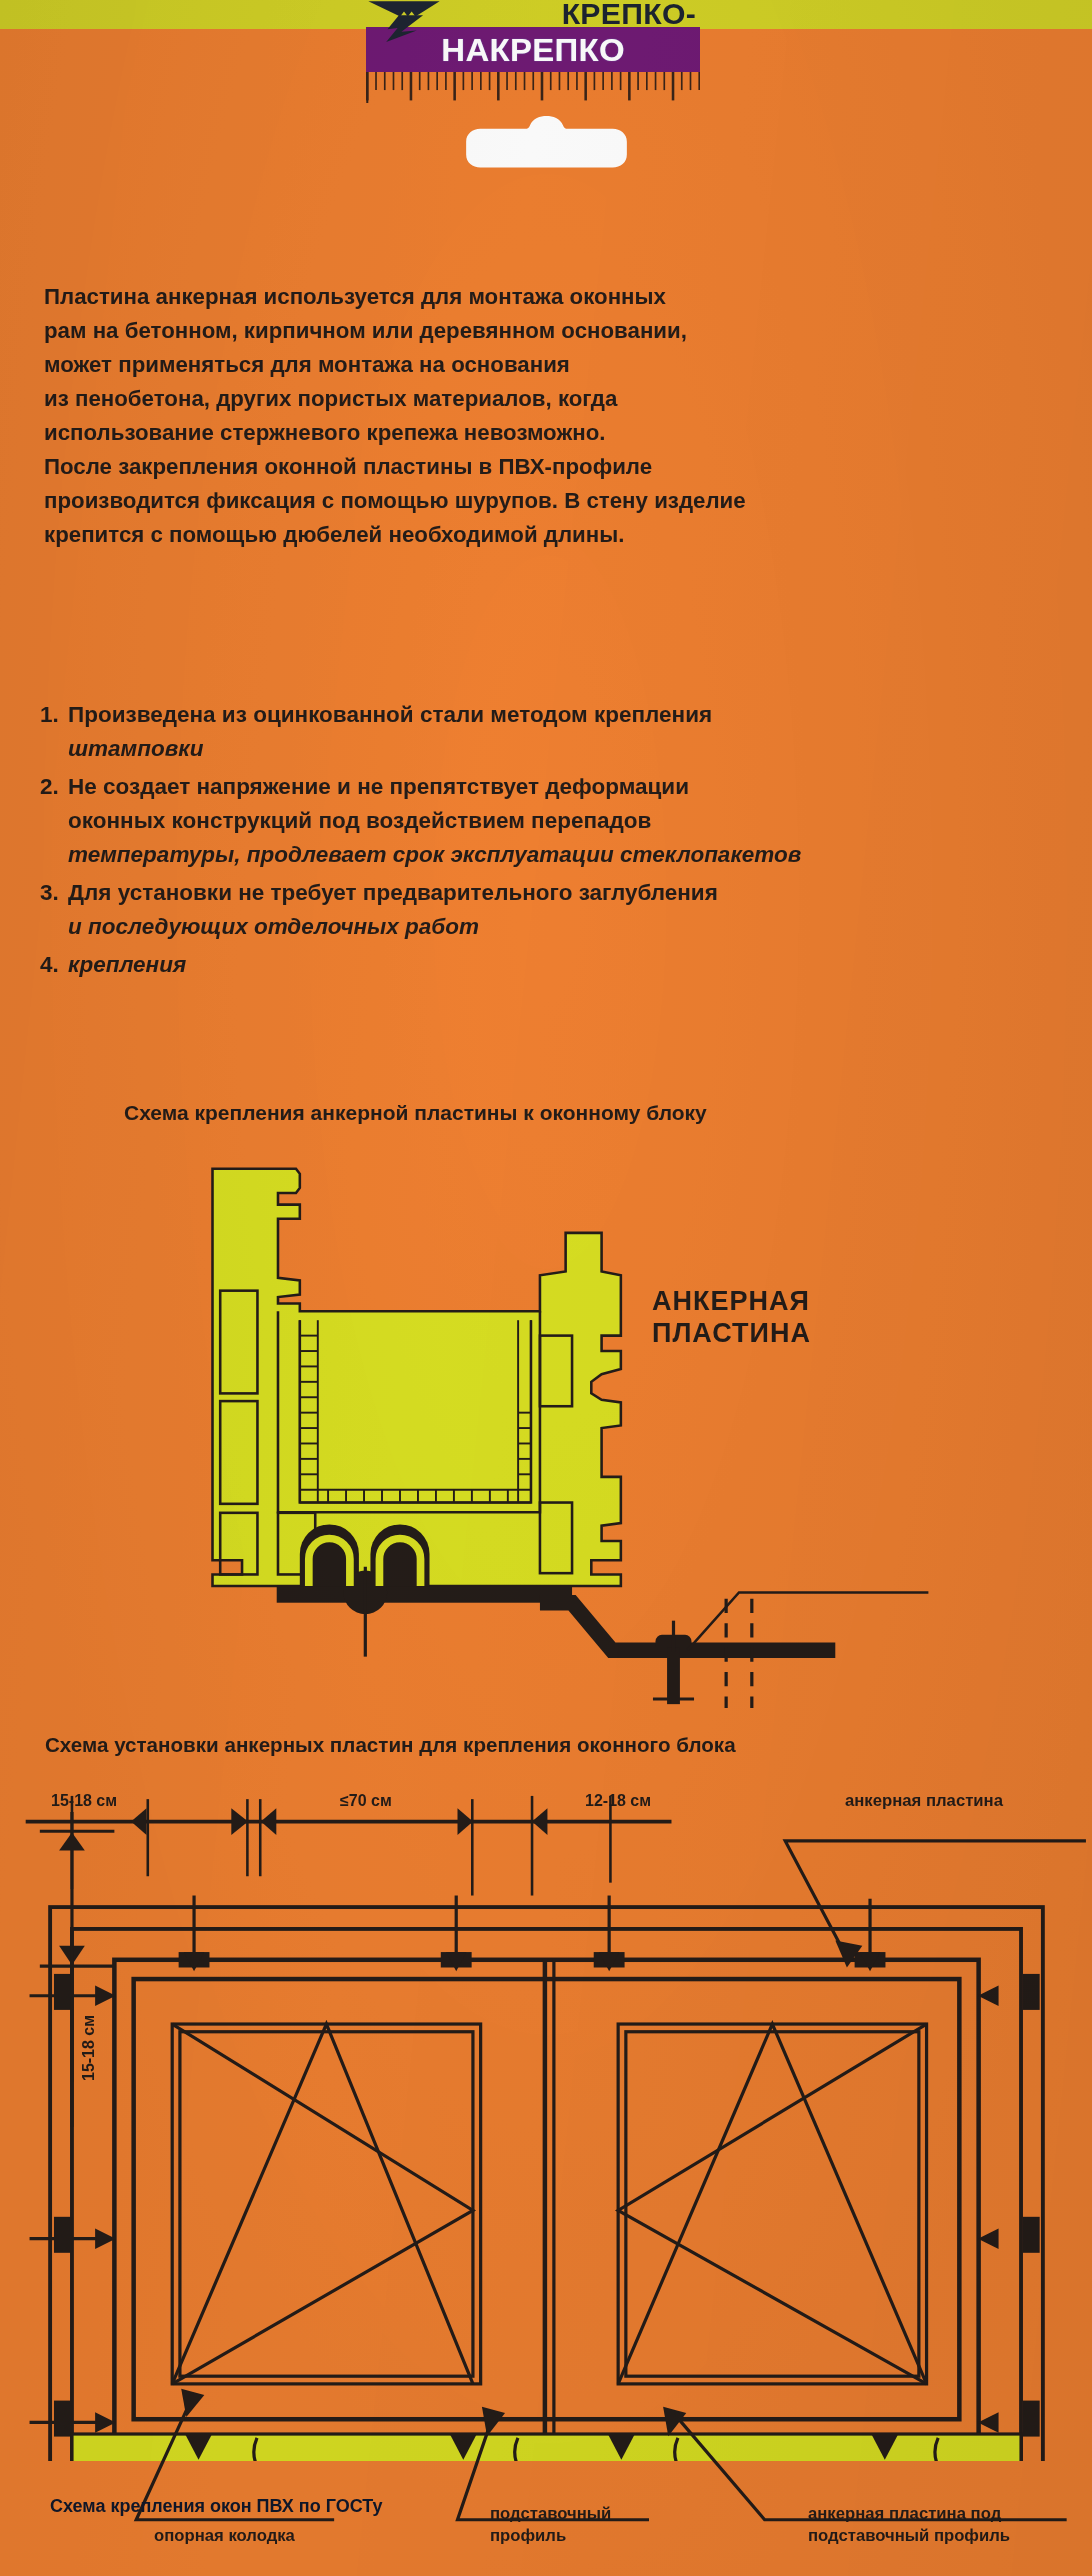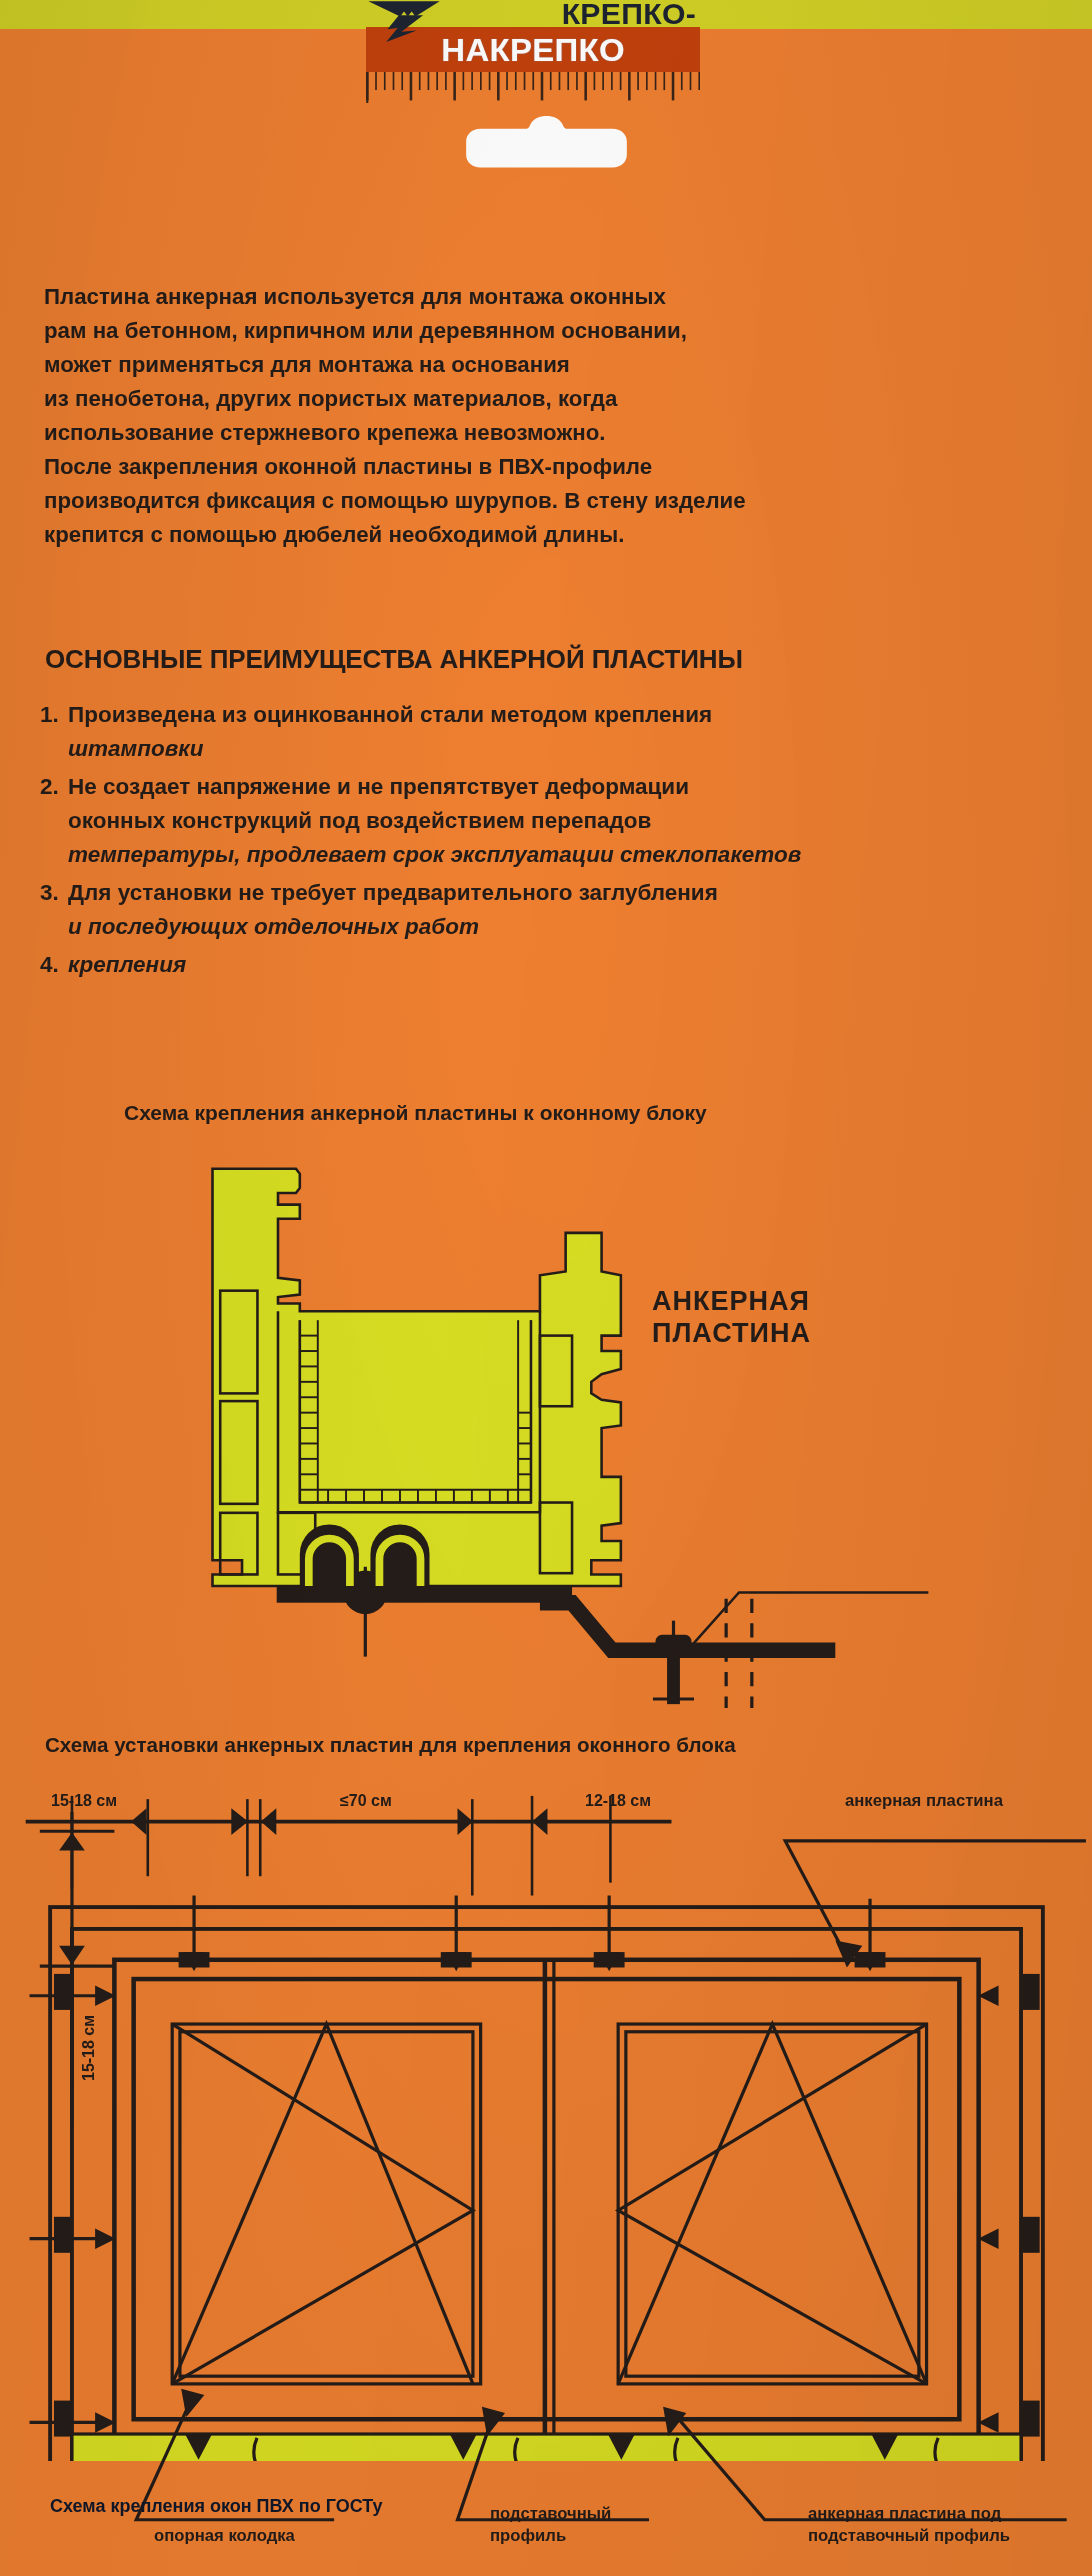--- a/index.html
+++ b/index.html
@@ -47,21 +47,21 @@
     font-weight:bold;
     font-size:29.6px;
     letter-spacing:0.3px;
     color:#1d2430;
     line-height:1;
     transform:scaleX(1.02);
     padding-right:5.1px;
   }
   .logo-bottom{
     position:absolute;left:0;top:29.6px;width:334px;height:45px;
-    background:#c2410c;
+    background:#701a75;
     display:flex;align-items:center;justify-content:center;
   }
   .logo-bottom-text{
     font-weight:bold;font-size:32px;color:#ffffff;letter-spacing:0.3px;
     line-height:1;transform:scaleX(1.03);
     text-shadow:0 0 1.3px rgba(130,190,255,.55);
   }
   .ruler{
     position:absolute;left:0;top:75px;width:334px;height:31px;
   }
@@ -230,21 +230,20 @@
     <span>Пластина анкерная используется для монтажа оконных</span>
     <span>рам на бетонном, кирпичном или деревянном основании,</span>
     <span>может применяться для монтажа на основания</span>
     <span>из пенобетона, других пористых материалов, когда</span>
     <span>использование стержневого крепежа невозможно.</span>
     <span>После закрепления оконной пластины в ПВХ-профиле</span>
     <span class="lastline">производится фиксация с помощью шурупов. В стену изделие</span>
     <span class="lastline">крепится с помощью дюбелей необходимой длины.</span>
   </div>
 
-  <div class="section-title">ОСНОВНЫЕ ПРЕИМУЩЕСТВА АНКЕРНОЙ ПЛАСТИНЫ</div>
 
   <div class="adv-list">
 
     <div class="adv-item">
       <div class="adv-num">1.</div>
       <div class="adv-text">
         <span>Произведена из оцинкованной стали методом крепления</span>
         <span class="lastline">штамповки</span>
       </div>
     </div>

